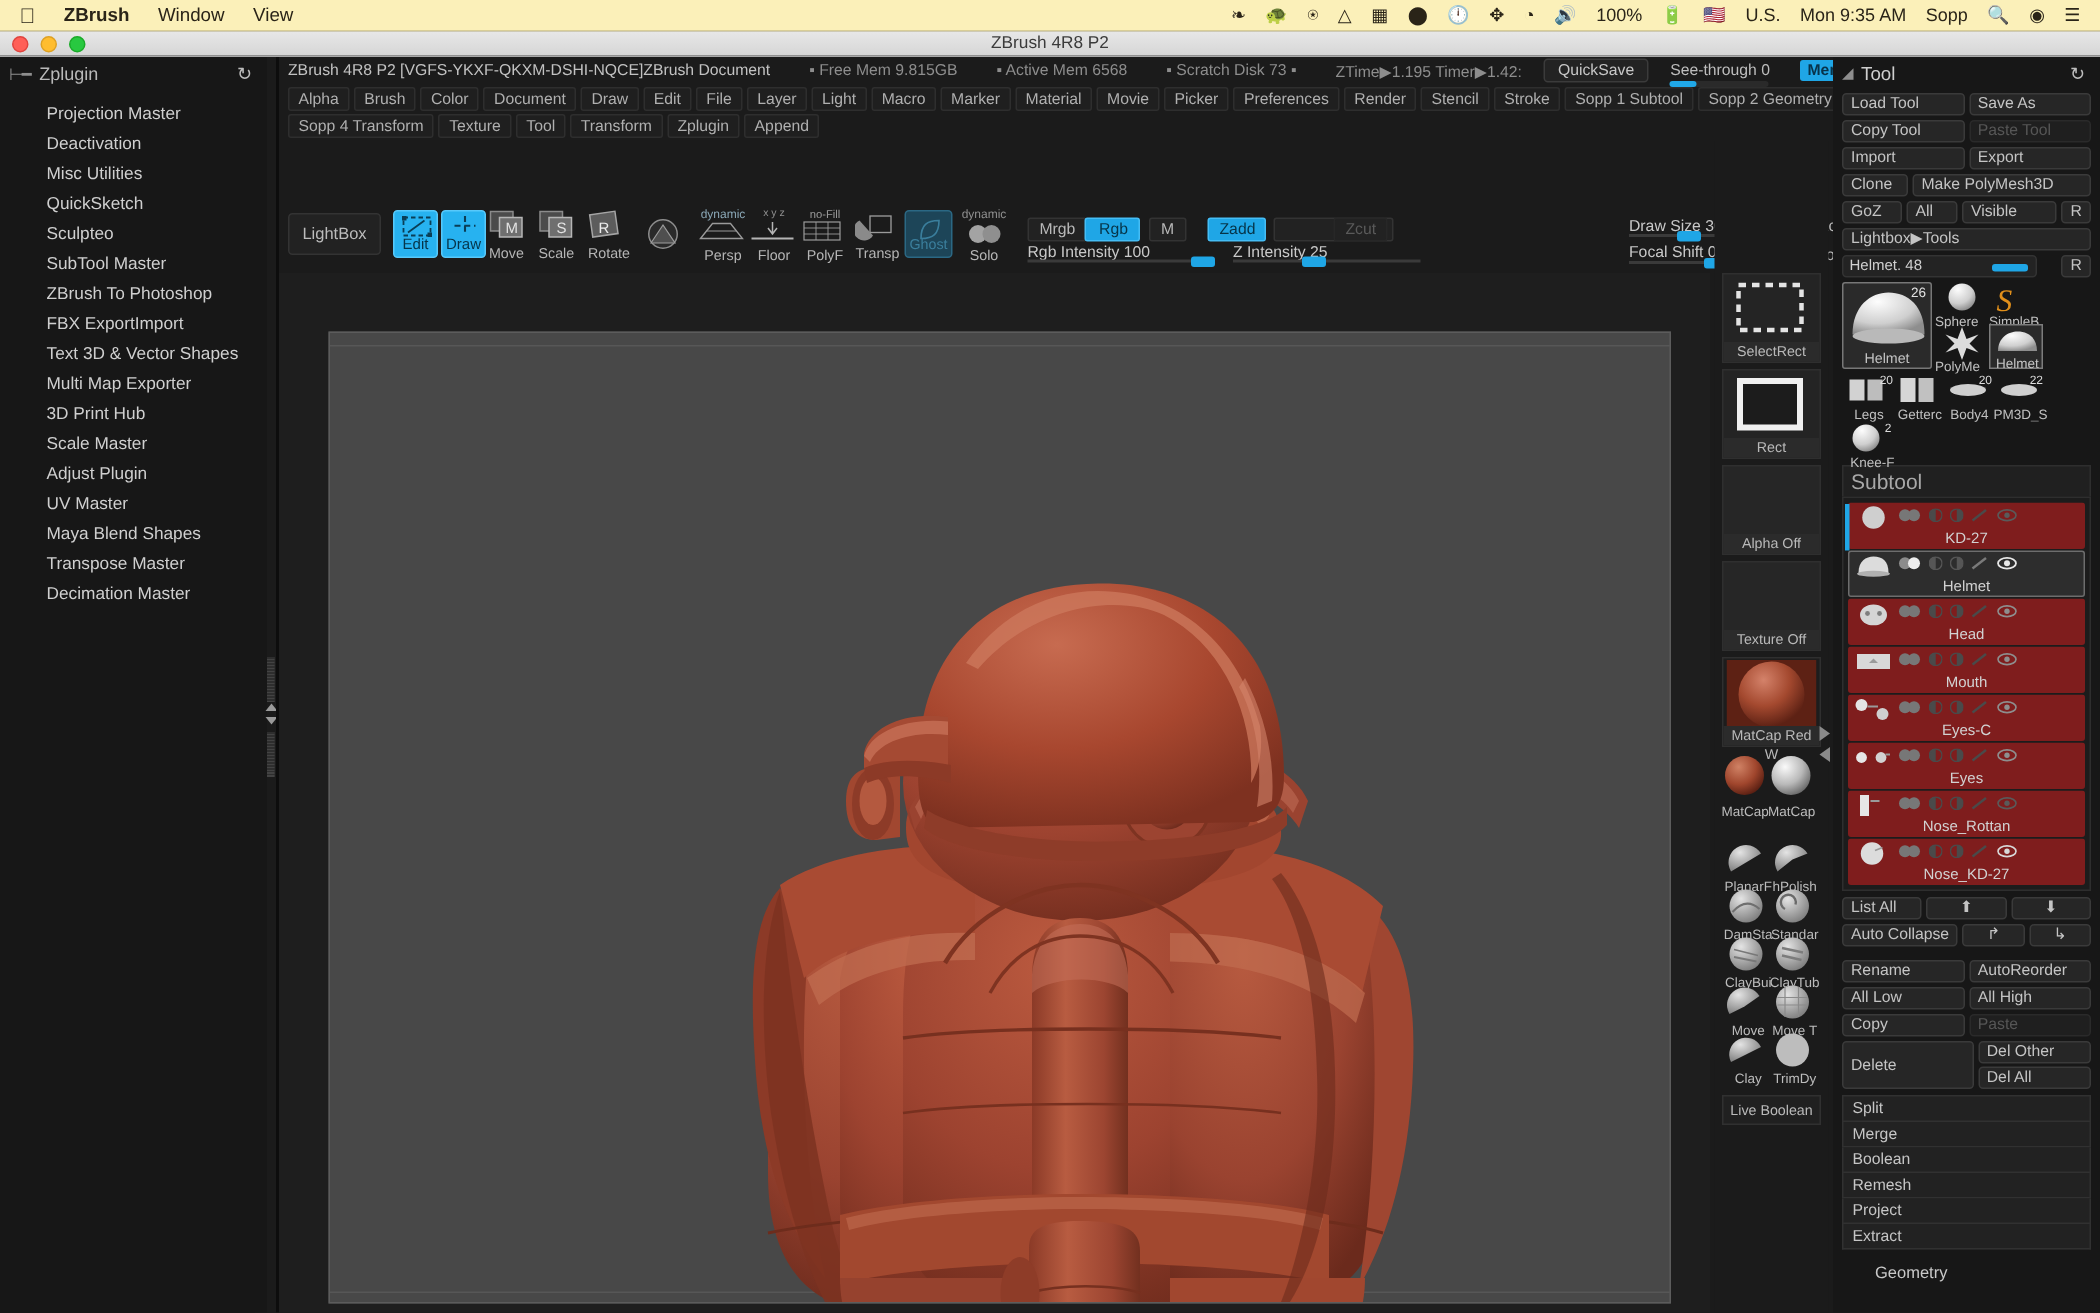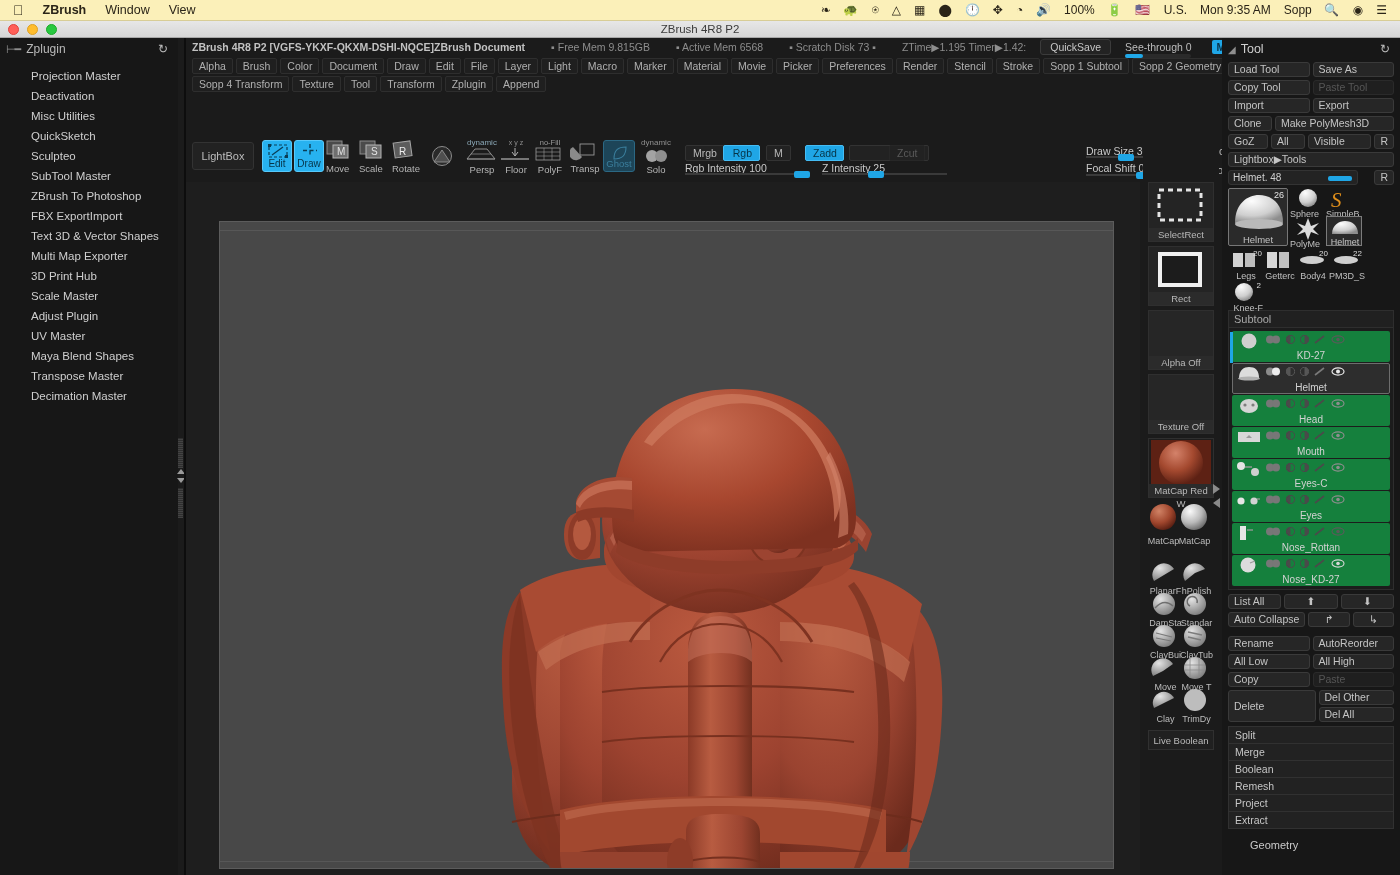--- a/index.html
+++ b/index.html
@@ -73,21 +73,21 @@
   #lscroll .b { top:50px; height:30px; }
   #lscroll .ar { position:absolute; left:1px; width:0;height:0; border-style:solid; }
   #lscroll .ar.up { top:31px; border-width:0 4px 5px 4px; border-color:transparent transparent #9a9a9a transparent;}
   #lscroll .ar.dn { top:40px; border-width:5px 4px 0 4px; border-color:#9a9a9a transparent transparent transparent;}
   #ldiv { position:absolute; left:184px; top:0; width:2px; height:837px; background:#0d0d0d; }
 
   
   #topbar { position:absolute; left:186px; top:0; width:1214px; height:18px;
             background:#1b1b1b; display:flex; align-items:center;
             font-size:10.5px; color:#9e9e9e; white-space:nowrap; }
-  #topbar .doc { margin-left:6px; color:#c2c2c2;font-weight:bold; }
+  #topbar .doc { margin-left:6px; color:#c2c2c2; }
   #topbar .mem { margin-left:26px; color:#8d8d8d; }
   #topbar .btn-qs { margin-left:14px; padding:1px 9px; border:1px solid #3b3b3b;
                     border-radius:3px; background:#232323; color:#c7c7c7; font-size:10.5px; }
   #topbar .see { margin-left:14px; color:#bdbdbd; position:relative; }
   #topbar .seebar { position:absolute; left:0; bottom:-5px; width:66px; height:4px; background:#2a2a2a; border-radius:2px;}
   #topbar .seebar i { position:absolute; left:0; top:0; width:18px; height:4px; background:#20a8e8; border-radius:2px;}
   #topbar .menus { margin-left:20px; background:#1fa6e6; color:#08334a; padding:1px 5px;
                    border-radius:2px; font-size:10.5px; font-weight:bold;}
   #topbar .zscript { margin-left:4px; padding:1px 6px; border:1px solid #3b3b3b;
                      border-radius:3px; background:#232323; color:#bdbdbd; font-size:10.5px; }
@@ -147,25 +147,25 @@
   #rightpal .hdr { height:22px; display:flex; align-items:center; padding-left:6px;
                    color:#cfcfcf; font-size:12.5px;}
   #rightpal .hdr .undo { margin-left:auto; margin-right:10px; font-size:12px; color:#bdbdbd;}
   .tpbtn { font-size:10.5px; color:#c4c4c4; background:#262626; border:1px solid #3a3a3a;
            border-radius:3px; height:15px; line-height:13px; padding:0 5px;
            display:flex; align-items:center; white-space:nowrap; }
   .tpbtn.dis { color:#565656; border-color:#2a2a2a; background:#1f1f1f; }
   .grid2 { display:flex; gap:3px; margin:0 6px 3px 6px; }
   .grid2 > * { flex:1; }
 
-  .subtool-hdr { margin:0 6px; font-size:11px; color:#a8a8a8; background:#202020;
+  .subtool-hdr { margin:0 6px; font-size:14px; color:#a8a8a8; background:#202020;
                  border:1px solid #2e2e2e; border-bottom:none; padding:2px 5px; }
   .stlist { margin:0 6px; border:1px solid #2e2e2e; background:#1c1c1c; padding:2px 0; }
   .strow { position:relative; height:31px; margin:1px 3px; border:1px solid transparent;
-           background:#15803d; border-radius:2px; }
+           background:#7f1d1d; border-radius:2px; }
   .strow.sel { background:#2d2d2d; border-color:#6d6d6d; }
   .strow .thumb { position:absolute; left:3px; top:1px; width:26px; height:16px; }
   .strow .nm { position:absolute; left:0; width:100%; bottom:0px; text-align:center;
                font-size:10px; color:#d2d2d2; }
   .strow .icons { position:absolute; left:32px; top:3px; display:flex; gap:5px; align-items:center;}
   .secrow { margin:0 6px; font-size:10.5px; color:#c6c6c6; background:#222;
             border:1px solid #313131; border-top:none; padding:2px 6px;}
 </style>
 </head>
 <body>

